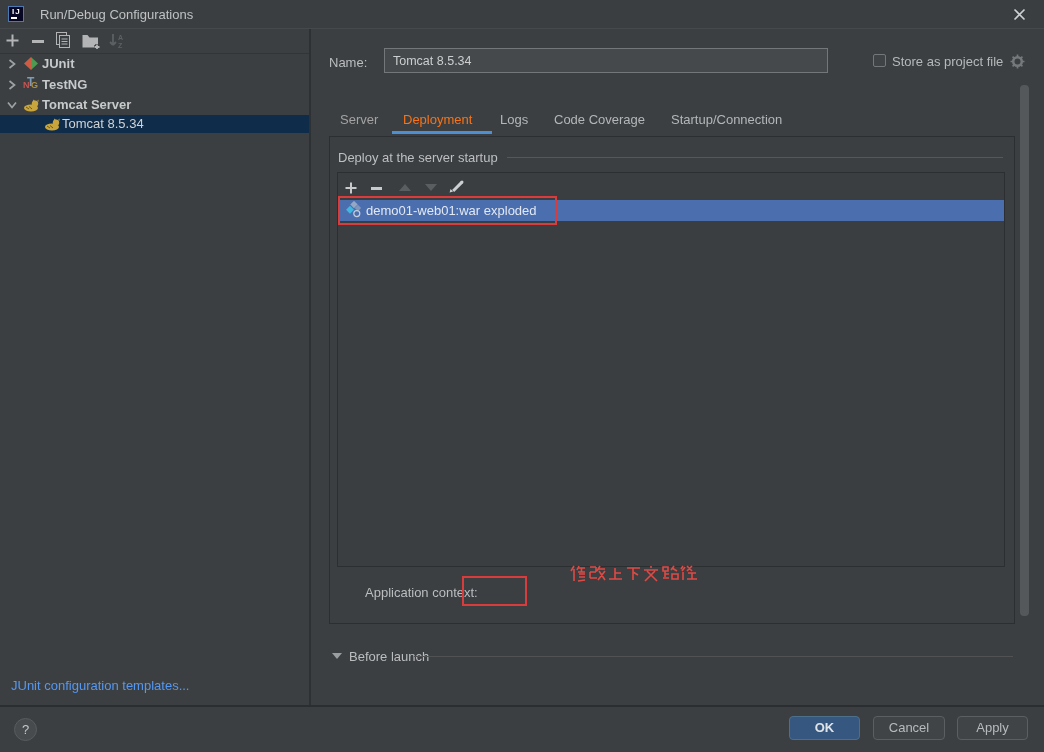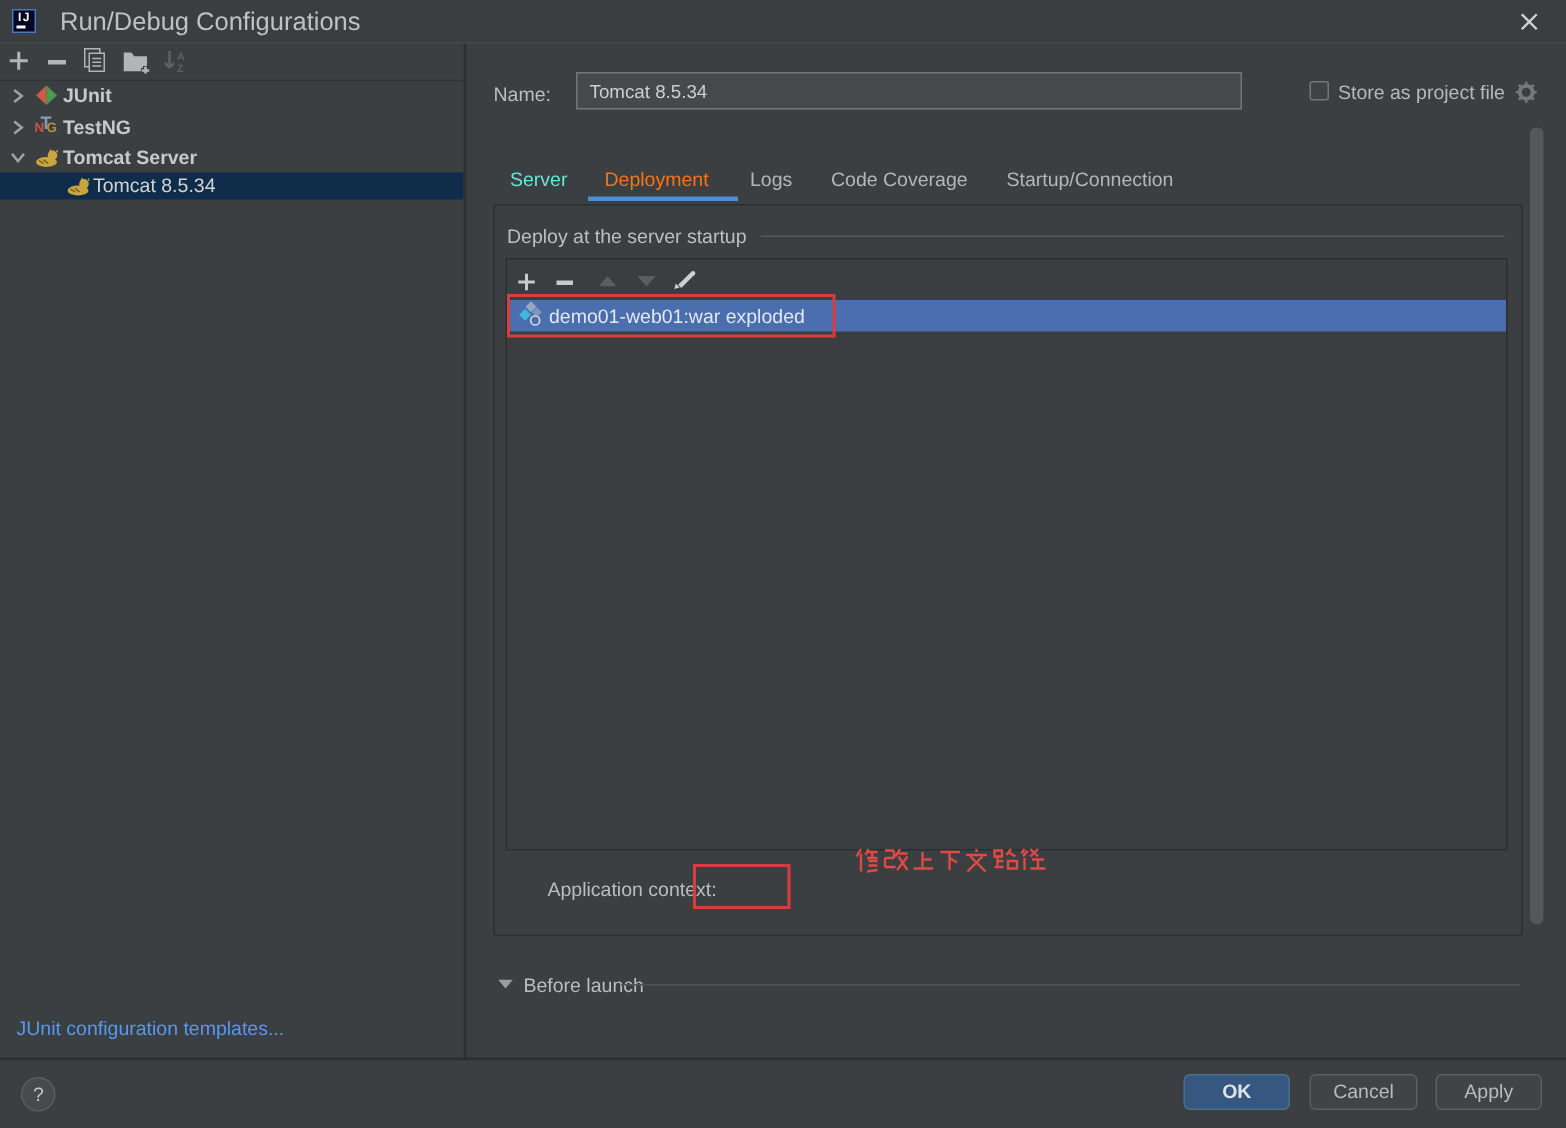--- a/index.html
+++ b/index.html
@@ -13,21 +13,21 @@
 <body>
 <div id="app">
 
   <div class="abs" style="left:0;top:0;width:1044px;height:28px;background:#3b3e40;"></div>
   <div class="abs" style="left:0;top:28px;width:1044px;height:1px;background:#46494b;"></div>
 
   <div class="abs" style="left:8px;top:6px;width:16px;height:16px;background:#070723;border:1px solid #4a7ab5;">
     <span style="position:absolute;left:3px;top:0px;font-size:8px;font-weight:bold;color:#fff;letter-spacing:1px;">IJ</span>
     <span style="position:absolute;left:2px;top:10px;width:6px;height:2px;background:#fff;"></span>
   </div>
-  <div class="txt" style="left:40px;top:7px;font-size:17px;color:#bfc1c3;">Run/Debug Configurations</div>
+  <div class="txt" style="left:40px;top:7px;font-size:13px;color:#bfc1c3;">Run/Debug Configurations</div>
   <svg class="abs" style="left:1013px;top:8px;" width="13" height="13" viewBox="0 0 13 13">
     <path d="M1.5 1.5 L11.5 11.5 M11.5 1.5 L1.5 11.5" stroke="#ced1d3" stroke-width="1.6" fill="none"></path>
   </svg>
 
   <svg class="abs" style="left:6px;top:34px;" width="13" height="13" viewBox="0 0 13 13">
     <path d="M6.5 0.5 V12.5 M0.5 6.5 H12.5" stroke="#b2b4b6" stroke-width="2" fill="none"></path>
   </svg>
   <div class="abs" style="left:32px;top:40px;width:12px;height:3px;background:#b2b4b6;"></div>
 
   <svg class="abs" style="left:56px;top:32px;" width="15" height="17" viewBox="0 0 15 17">
@@ -98,21 +98,21 @@
   </div>
   <div class="abs" style="left:873px;top:54px;width:13px;height:13px;background:#3f4345;border:1px solid #747779;border-radius:2px;"></div>
   <div class="txt" style="left:892px;top:54px;color:#b6b9bb;">Store as project file</div>
   <svg class="abs" style="left:1010px;top:54px;" width="15" height="15" viewBox="0 0 14 14">
     <g stroke="#75797b" fill="none">
       <circle cx="7" cy="7" r="4" stroke-width="2.4"></circle>
       <path d="M7 0.5 V3 M7 11 V13.5 M0.5 7 H3 M11 7 H13.5 M2.4 2.4 L4.2 4.2 M9.8 9.8 L11.6 11.6 M11.6 2.4 L9.8 4.2 M4.2 9.8 L2.4 11.6" stroke-width="1.6"></path>
     </g>
   </svg>
 
-  <div class="txt" style="left:340px;top:112px;color:#5eead4;">Server</div>
+  <div class="txt" style="left:340px;top:112px;color:#a3a3a3;">Server</div>
   <div class="txt" style="left:403px;top:112px;color:#f97316;">Deployment</div>
   <div class="txt" style="left:500px;top:112px;color:#b4b7b9;">Logs</div>
   <div class="txt" style="left:554px;top:112px;color:#b4b7b9;">Code Coverage</div>
   <div class="txt" style="left:671px;top:112px;color:#b4b7b9;">Startup/Connection</div>
   <div class="abs" style="left:392px;top:131px;width:100px;height:3px;background:#4e8ed3;"></div>
 
   <div class="abs" style="left:329px;top:136px;width:686px;height:488px;border:1px solid #2c2f31;"></div>
   <div class="txt" style="left:338px;top:150px;color:#bdbfc1;">Deploy at the server startup</div>
   <div class="abs" style="left:507px;top:157px;width:496px;height:1px;background:#55585a;"></div>
 

